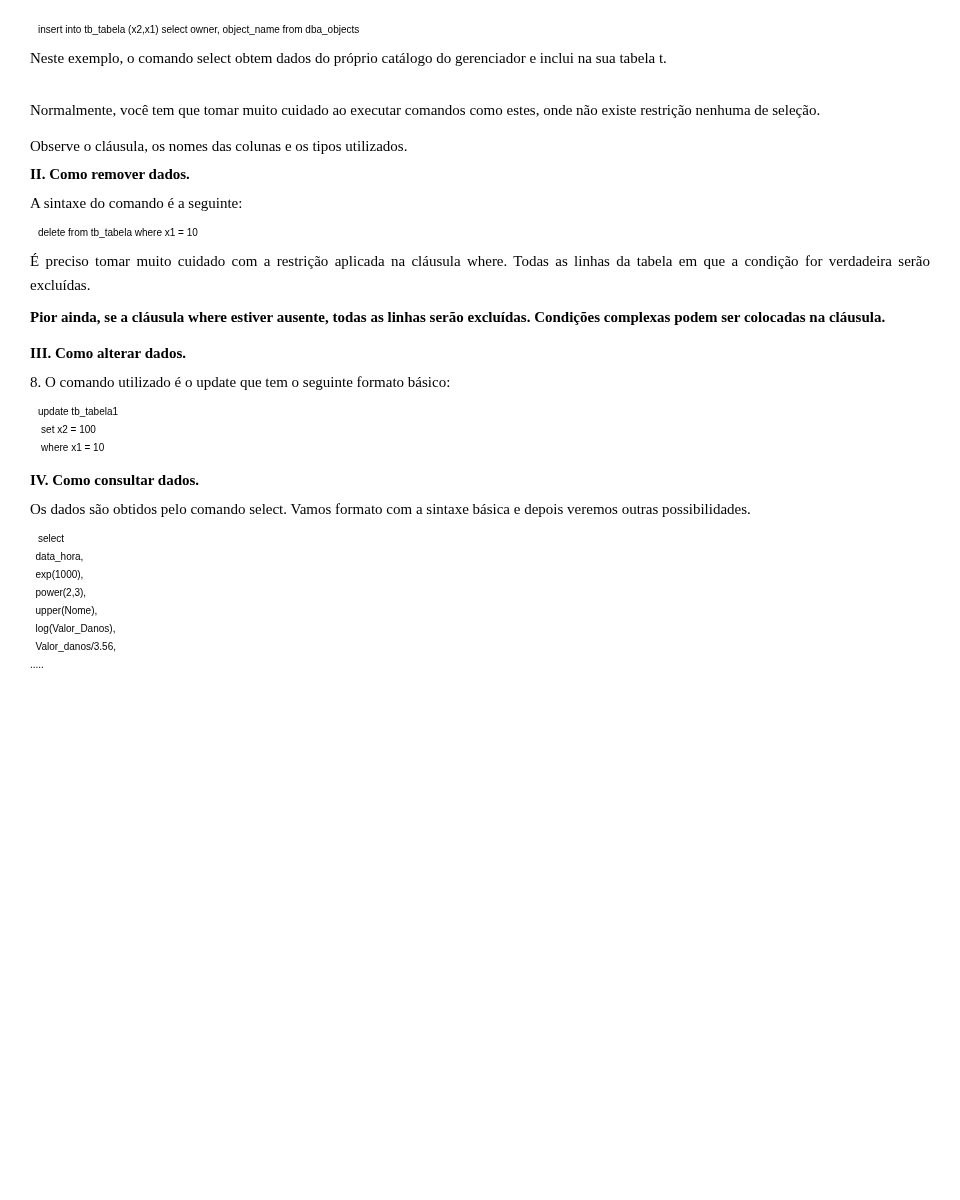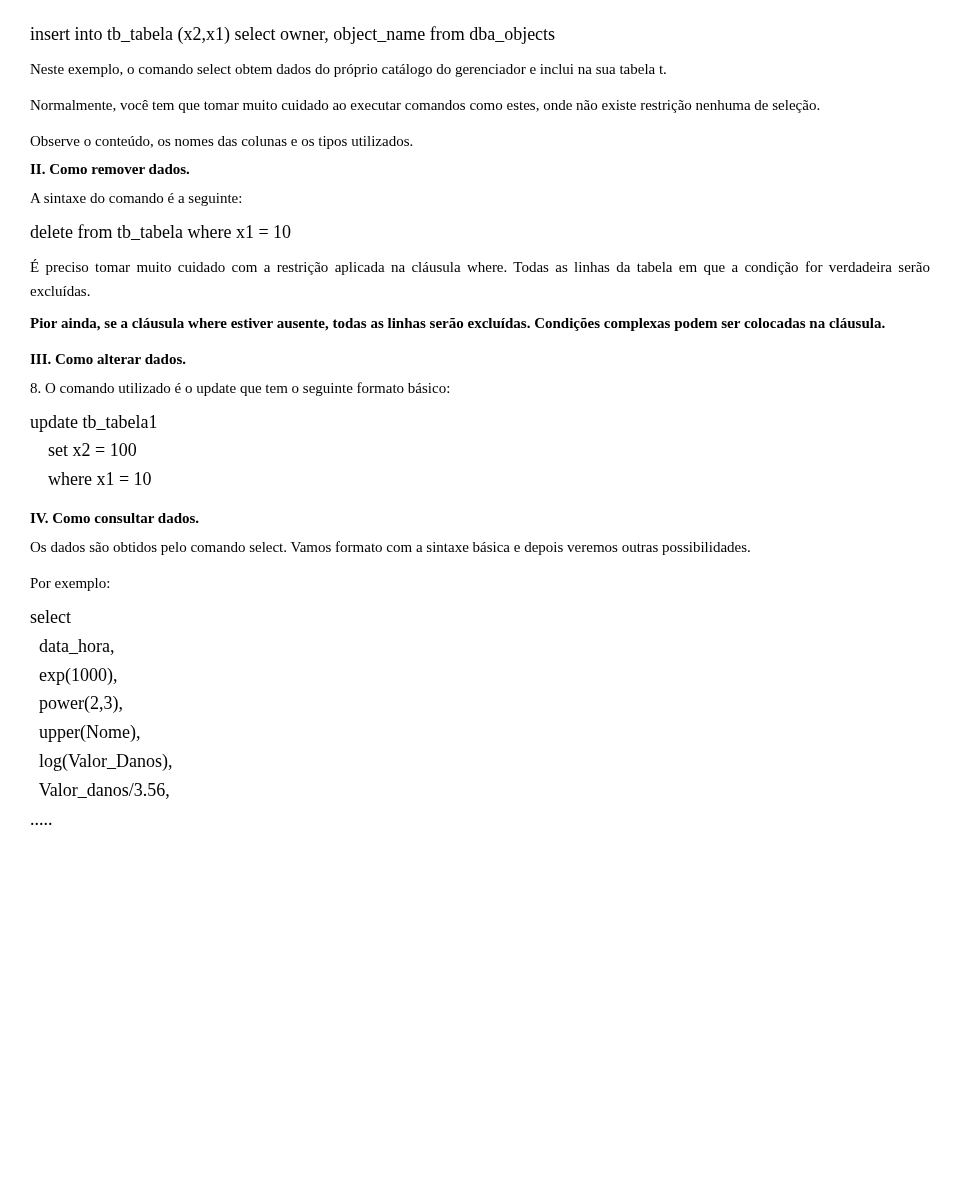--- a/index.html
+++ b/index.html
@@ -10,24 +10,24 @@
     body {
       background: #ffffff;
       font-family: "Times New Roman", Times, serif;
       font-size: 15px;
       color: #000000;
       padding: 20px 30px;
       width: 960px;
       min-height: 1200px;
     }
     .code-block {
-      font-family: Liberation Serif, serif;
-      font-size: 18px;
+      font-family: Liberation Sans, sans-serif;
+      font-size: 10px;
       line-height: 1.6;
-      margin: 10px 0;
+      margin: 10px 8px;
       white-space: pre;
     }
     .section-heading {
       font-weight: bold;
       margin: 16px 0 8px 0;
       font-size: 15px;
     }
     .paragraph {
       text-align: justify;
       line-height: 1.6;
@@ -38,23 +38,23 @@
 <body>
 
 <div>
 
   <div>
     <span class="code-block">insert into tb_tabela (x2,x1) select owner, object_name from dba_objects</span>
   </div>
 
   <p class="paragraph">Neste exemplo, o comando select  obtem dados do próprio catálogo do gerenciador e inclui na sua tabela t.</p>
 
-  <p class="paragraph" style="margin-top:12px;">Normalmente, você tem que tomar muito cuidado ao executar comandos como estes, onde não existe restrição nenhuma de seleção.</p>
+  <p class="paragraph" style="margin-top:28px;">Normalmente, você tem que tomar muito cuidado ao executar comandos como estes, onde não existe restrição nenhuma de seleção.</p>
 
-  <p class="paragraph" style="margin-top:12px;">Observe o conteúdo, os nomes das colunas e os tipos utilizados.</p>
+  <p class="paragraph" style="margin-top:12px;">Observe o cláusula, os nomes das colunas e os tipos utilizados.</p>
 
   <p class="section-heading" style="margin-top:0;">II. Como remover dados.</p>
 
   <p class="paragraph">A sintaxe do comando é a seguinte:</p>
 
   <div>
     <span class="code-block">delete from tb_tabela where x1 = 10</span>
   </div>
 
   <p class="paragraph">É preciso tomar muito cuidado com a restrição aplicada na cláusula where. Todas as linhas da tabela em que a condição for verdadeira serão excluídas.</p>
@@ -71,21 +71,20 @@
     where x1 = 10</span>
   </div>
 
 
   <p class="section-heading" style="">IV. Como consultar dados.</p>
 
   <p class="paragraph">Os dados são obtidos pelo comando select. Vamos formato com a sintaxe básica e depois veremos outras possibilidades.</p>
 
 
 
-  <p class="paragraph" style="margin-top:12px;">Por exemplo:</p>
 
   <div>
     <span class="code-block">select
   data_hora,
   exp(1000),
   power(2,3),
   upper(Nome),
   log(Valor_Danos),
   Valor_danos/3.56,
 .....</span>

